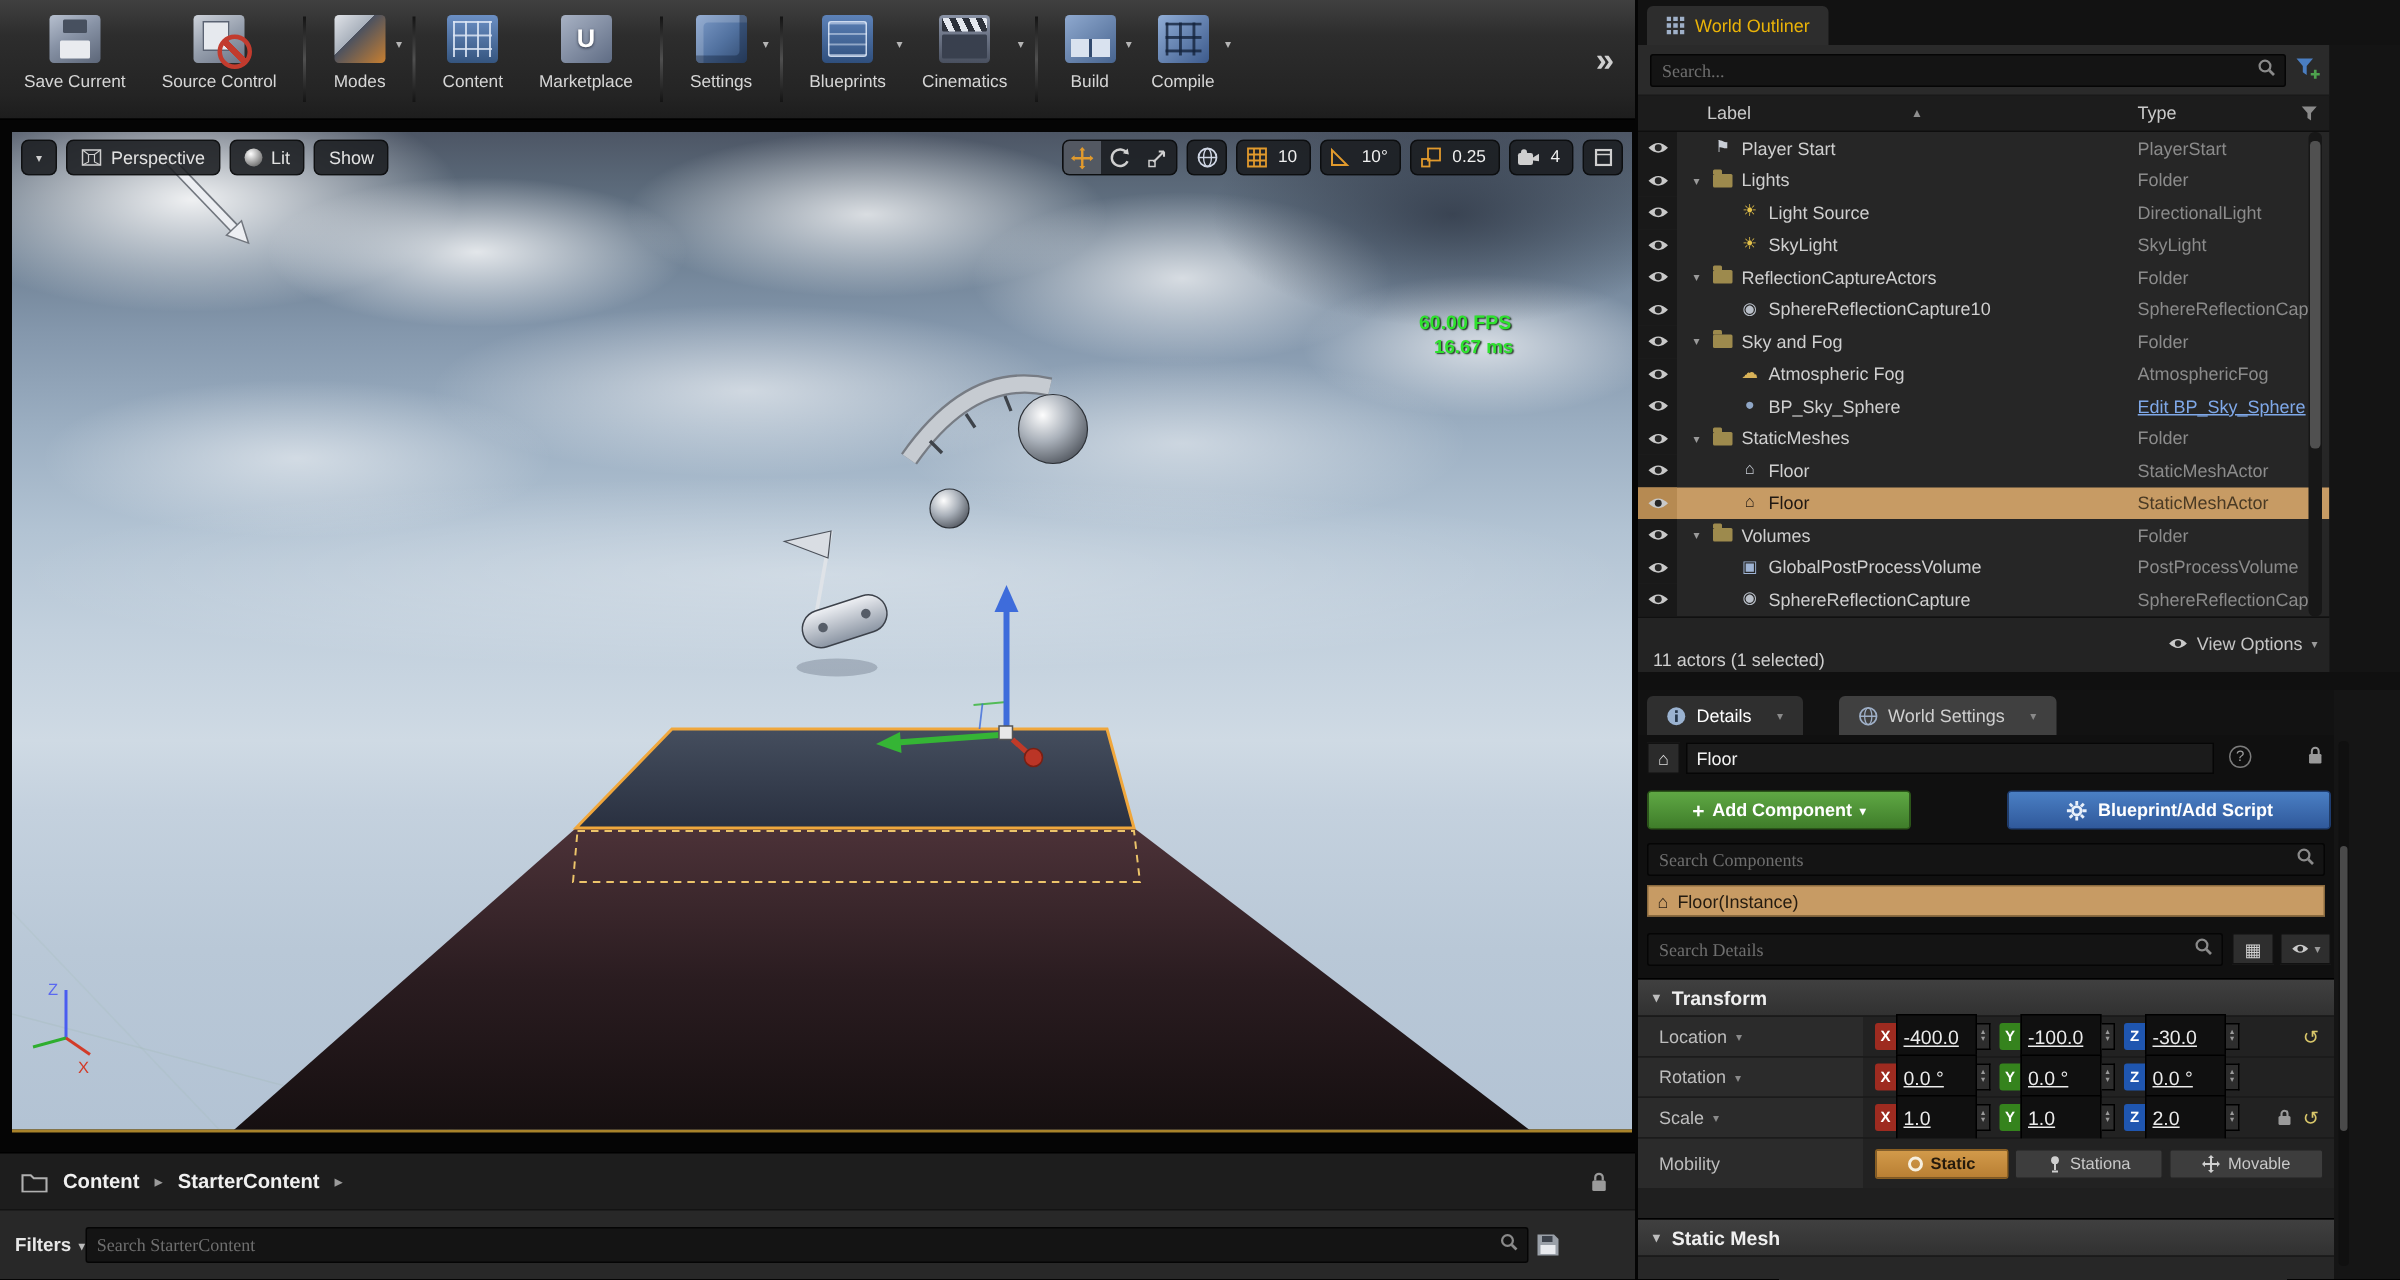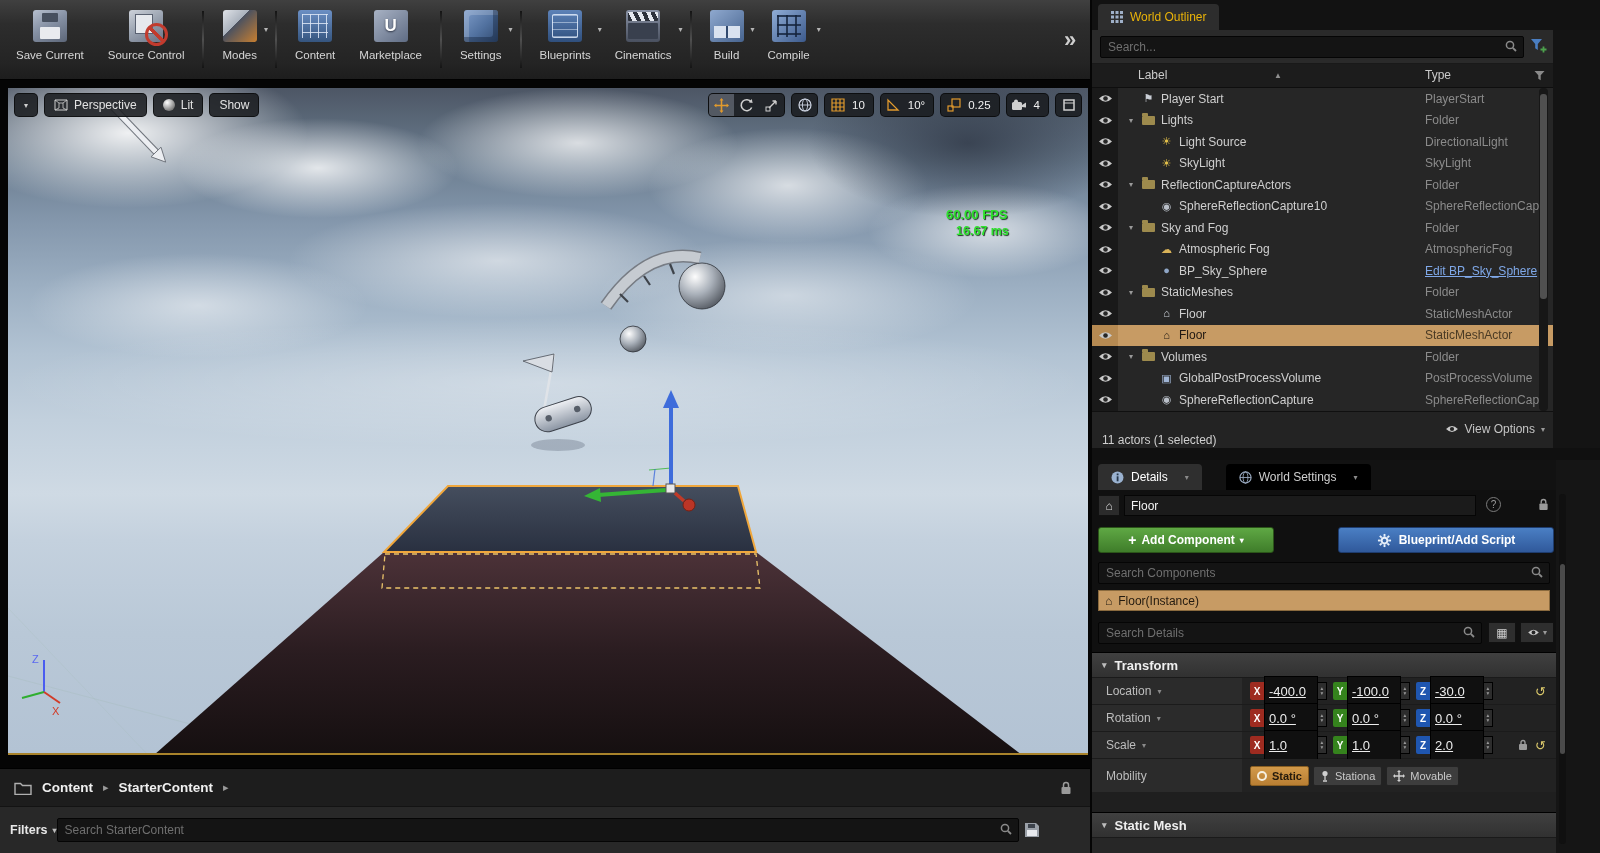--- a/index.html
+++ b/index.html
@@ -83,21 +83,21 @@
     display:flex;align-items:center;gap:10px;padding-left:14px;}
   .crumb{color:#f0f0f0;font-weight:bold;font-size:13.5px;}
   .csep{color:#9a9a9a;font-size:11px;}
   .cb-lock{position:absolute;right:18px;top:12px;}
   .cb-filter{position:absolute;left:0;top:806px;width:1090px;height:47px;background:#282828;border-top:1px solid #131313;
     display:flex;align-items:center;padding:0 10px;}
   .filters{display:flex;align-items:center;gap:5px;color:#e8e8e8;font-size:12.5px;font-weight:bold;}
   .fcaret{font-size:8px;color:#bbb;}
   .searchbox{position:relative;}
   .searchbox input{width:100%;height:22px;background:#141414;border:1px solid #050505;border-radius:2px;
-    color:#b5b5b5;font-size:12px;padding:0 24px 0 7px;font-family:Liberation Sans, sans-serif;outline:none;}
+    color:#b5b5b5;font-size:12px;padding:0 24px 0 7px;font-family:Liberation Serif, serif;outline:none;}
   .searchbox input::placeholder{color:#6f6f6f;}
   .searchbox .mag{position:absolute;right:7px;top:50%;transform:translateY(-50%);}
   .cbsearch{flex:1;max-width:962px;}
   .cbsearch input{height:24px;}
   .cbsave{display:flex;align-items:center;margin-left:4px;}
 
   
   .rpanel{position:absolute;left:1092px;top:0;width:508px;height:853px;background:#101010;overflow:hidden;}
   .ol-tabstrip{position:absolute;left:0;top:0;width:508px;height:30px;background:#121212;}
   .ol-tab{position:absolute;left:6px;top:4px;height:26px;background:#2d2d2d;border-radius:4px 4px 0 0;
@@ -132,21 +132,21 @@
   .ol-scroll{position:absolute;left:447px;top:88px;width:9px;height:323px;background:#171717;border-radius:4px;}
   .ol-scroll .thumb{position:absolute;left:1px;right:1px;top:6px;height:205px;background:#505050;border-radius:3px;}
   .ol-fill{position:absolute;left:461px;top:30px;width:47px;height:418px;background:#141414;}
   .ol-footer{position:absolute;left:0;top:411px;width:461px;height:37px;background:#232323;border-top:1px solid #101010;}
   .ol-status{position:absolute;left:10px;top:21px;color:#cfcfcf;font-size:12px;}
   .ol-viewopts{position:absolute;right:8px;top:10px;display:flex;gap:6px;align-items:center;color:#c5c5c5;font-size:12px;}
   .vcaret{font-size:8px;color:#9a9a9a;}
 
   .dt-tabstrip{position:absolute;left:0;top:460px;width:508px;height:30px;background:#121212;
     display:flex;gap:24px;padding-left:6px;align-items:flex-end;}
-  .dt-tab{height:26px;display:flex;align-items:center;gap:7px;padding:0 13px;background:#000000;
+  .dt-tab{height:26px;display:flex;align-items:center;gap:7px;padding:0 13px;background:#404040;
     border-radius:4px 4px 0 0;color:#cfcfcf;font-size:12px;}
   .dt-tab.active{background:#2f2f2f;color:#fff;}
   .tabcaret{font-size:8px;color:#8a8a8a;margin-left:10px;}
   .dt-nameicon{position:absolute;left:6px;top:495px;width:22px;height:21px;background:#2b2b2b;border:1px solid #111;
     color:#ddd;display:flex;align-items:center;justify-content:center;font-size:12px;}
   .dt-name{position:absolute;left:32px;top:495px;width:352px;height:21px;background:#1b1b1b;border:1px solid #060606;
     color:#f2f2f2;font-size:12px;padding:0 6px;font-family:inherit;outline:none;}
   .dt-help{position:absolute;left:394px;top:497px;width:15px;height:15px;border:1px solid #7c7c7c;border-radius:50%;
     color:#9c9c9c;font-size:10px;display:flex;align-items:center;justify-content:center;}
   .dt-lock{position:absolute;left:446px;top:497px;}
@@ -184,21 +184,21 @@
   .val{width:54px;height:31px;background:#101010;border:1px solid #000;color:#ececec;font-size:13px;
     display:flex;align-items:center;padding:0 4px;text-decoration:underline;}
   .spin{display:flex;flex-direction:column;justify-content:center;height:18px;background:#2d2d2d;border:1px solid #000;
     border-left:none;width:9px;}
   .spin i{font-style:normal;font-size:5.5px;line-height:5px;color:#9a9a9a;text-align:center;}
   .resetbtn{position:absolute;right:10px;color:#d9c76a;font-size:13px;}
   .lockbtn{position:absolute;right:28px;display:flex;}
   .mrow{position:absolute;left:0;top:759px;width:464px;height:33px;display:flex;}
   .mlab{width:150px;background:#2b2b2b;display:flex;align-items:center;padding-left:14px;color:#bdbdbd;font-size:12px;}
   .mopts{flex:1;background:#222;display:flex;align-items:center;gap:4px;padding-left:8px;}
-  .mbtn{height:20px;display:flex;align-items:center;gap:5px;padding:0 6px;background:#3d3d3d;border:1px solid #232323;
+  .mbtn{height:20px;display:flex;align-items:center;gap:5px;padding:0 21px;background:#3d3d3d;border:1px solid #232323;
     border-radius:2px;color:#c9c9c9;font-size:11px;}
   .mbtn.sel{background:linear-gradient(#d29a4a,#b97f33);color:#241a0c;font-weight:bold;border-color:#8a5f22;}
   .mradio{width:10px;height:10px;border-radius:50%;border:2px solid #f6efdf;}
   .dt-gap{position:absolute;left:0;top:792px;width:464px;height:20px;background:#1f1f1f;}
   .dt-bottom{position:absolute;left:0;top:838px;width:464px;height:15px;background:#272727;}
   .dt-fill{position:absolute;left:464px;top:460px;width:44px;height:393px;background:#151515;}
   .dt-scroll{position:absolute;left:467px;top:494px;width:7px;height:350px;background:#101010;border-radius:3px;}
   .dt-scroll .thumb{position:absolute;left:1px;right:1px;top:70px;height:190px;background:#4a4a4a;border-radius:3px;}
 </style>
 </head>

